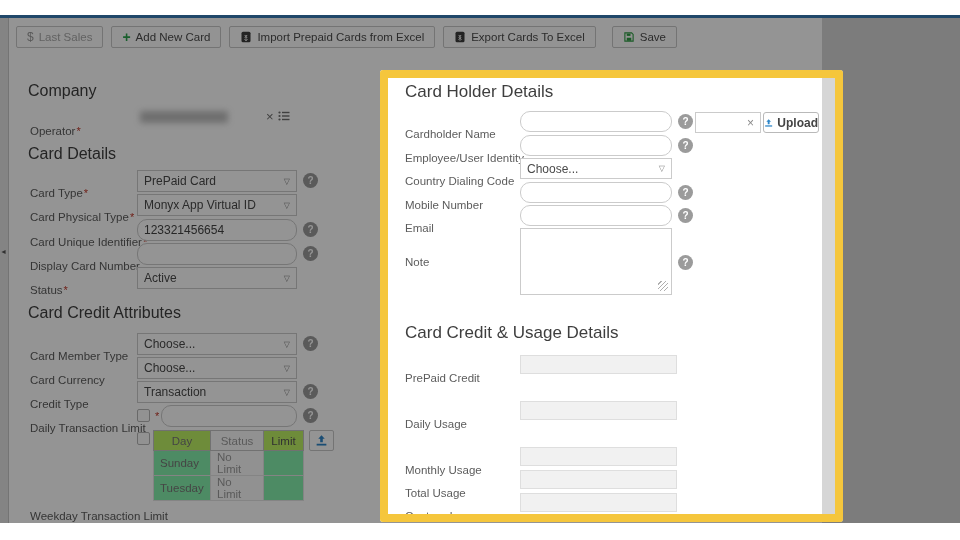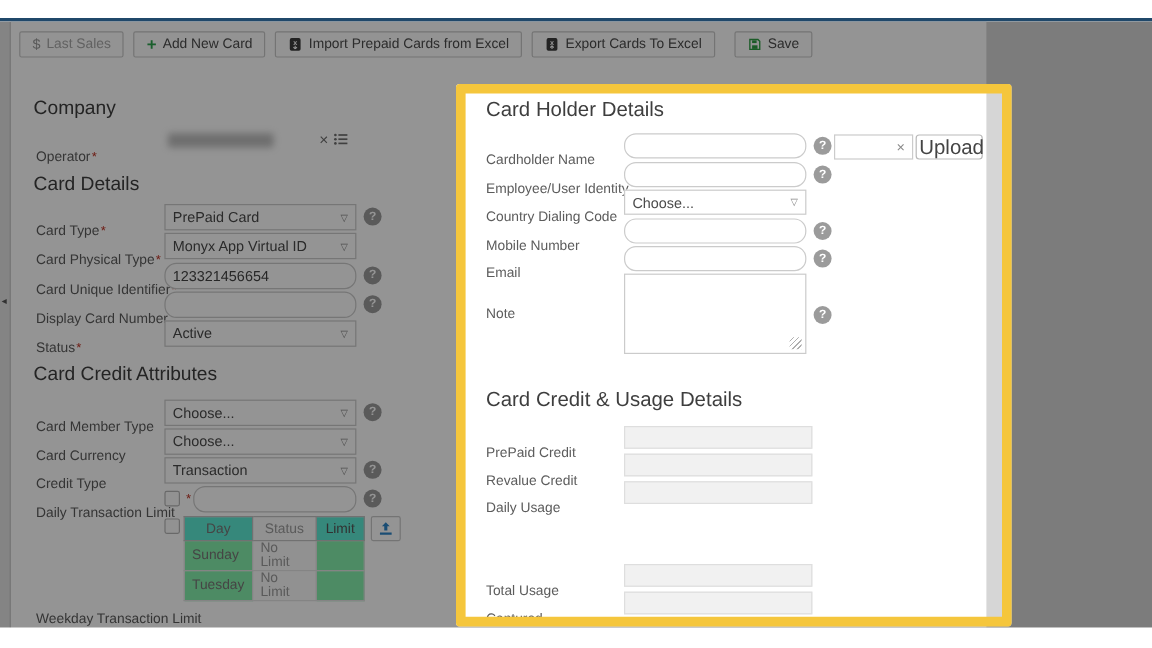--- a/index.html
+++ b/index.html
@@ -50,21 +50,21 @@
     align-items:center; justify-content:center; cursor:pointer; }
   .checkbox { position:absolute; width:13px; height:13px; background:#FCFCFC; border:1px solid #B5B5B5; border-radius:2px; cursor:pointer; }
 
   
   .blurval { position:absolute; left:110px; top:3px; width:88px; height:12px; background:#8A8A8A; opacity:.55; filter:blur(3px); border-radius:2px; }
   .op-icons { position:absolute; left:236px; top:1px; display:flex; align-items:center; gap:3px; }
   .clear-x { color:#6f6f6f; font-size:13px; line-height:1; cursor:pointer; }
 
   
   .wtable { position:absolute; left:153px; top:412px; border-collapse:collapse; font-size:11.5px; }
-  .wtable th { background:#5eead4; color:#555; font-weight:normal; height:20px; border:1px solid #C3C3C3; }
+  .wtable th { background:#bef264; color:#555; font-weight:normal; height:20px; border:1px solid #C3C3C3; }
   .wtable td { height:22px; border:1px solid #E3E3E3; background:#86efac; padding:0 6px; }
   .wtable .c-day { width:57px; color:#777; }
   .wtable .c-status { width:53px; color:#9B9B9B; background:#FAFAFA; }
   .wtable .c-limit { width:40px; }
   .mini-upload { position:absolute; left:309px; top:412px; width:25px; height:21px; background:#fff;
     border:1px solid #C8C8C8; border-radius:2px; display:flex; align-items:center; justify-content:center; cursor:pointer; }
 
   
   .note-area { position:absolute; left:115px; top:0; width:152px; height:67px; background:#fff;
     border:1px solid #CBCBCB; resize:none; font-family:"Liberation Sans",sans-serif; font-size:12px; }
@@ -73,21 +73,21 @@
 
   
   .dis-input { position:absolute; left:115px; width:157px; height:19px; background:#F1F1F1; border:1px solid #DEDEDE; }
 
   
   .photo-clear { position:absolute; left:290px; top:1px; width:66px; height:21px; background:#fff;
     border:1px solid #CBCBCB; display:flex; align-items:center; justify-content:flex-end; padding:0 6px; }
   .photo-clear .clear-x { position:static; color:#8a8a8a; font-size:12px; }
   .upload-btn { position:absolute; left:358px; top:1px; width:56px; height:21px; background:#fff;
     border:1px solid #B9B9B9; border-radius:3px; display:flex; align-items:center; justify-content:center;
-    gap:4px; font-size:17px; color:#444; cursor:pointer; }
+    gap:4px; font-size:12px; color:#444; cursor:pointer;font-weight:bold; }
 
   
   .dim-clip { position:absolute; left:0; top:18px; width:960px; height:505px; overflow:hidden; pointer-events:none; }
   .highlight-box { position:absolute; left:380px; top:52px; width:463px; height:452px;
     border:8px solid #F5C63C; border-radius:3px; box-shadow:0 0 0 3000px rgba(0,0,0,0.42); }
 </style>
 </head>
 <body>
 
 <div class="stage">
@@ -312,26 +312,26 @@
       <span class="note-resize"></span>
       <span class="help" style="top:27px;">?</span>
     </div>
 
     <div class="sect big" style="left:405px;top:305px;">Card Credit &amp; Usage Details</div>
 
     <div class="rrow" style="top:337px;">
       <span class="lbl"><span>PrePaid Credit</span></span>
       <span class="dis-input"></span>
     </div>
-    <div class="rrow" style="top:360px;">
-      <span class="lbl"><span>Revalue Credit</span></span>
-      <span class="dis-input"></span>
-    </div>
     <div class="rrow" style="top:383px;">
       <span class="lbl"><span>Daily Usage</span></span>
+      <span class="dis-input"></span>
+    </div>
+    <div class="rrow" style="top:429px;">
+      <span class="lbl"><span>Monthly Usage</span></span>
       <span class="dis-input"></span>
     </div>
     <div class="rrow" style="top:452px;">
       <span class="lbl"><span>Total Usage</span></span>
       <span class="dis-input"></span>
     </div>
     <div class="rrow" style="top:475px;">
       <span class="lbl"><span>Captured</span></span>
       <span class="dis-input"></span>
     </div>

